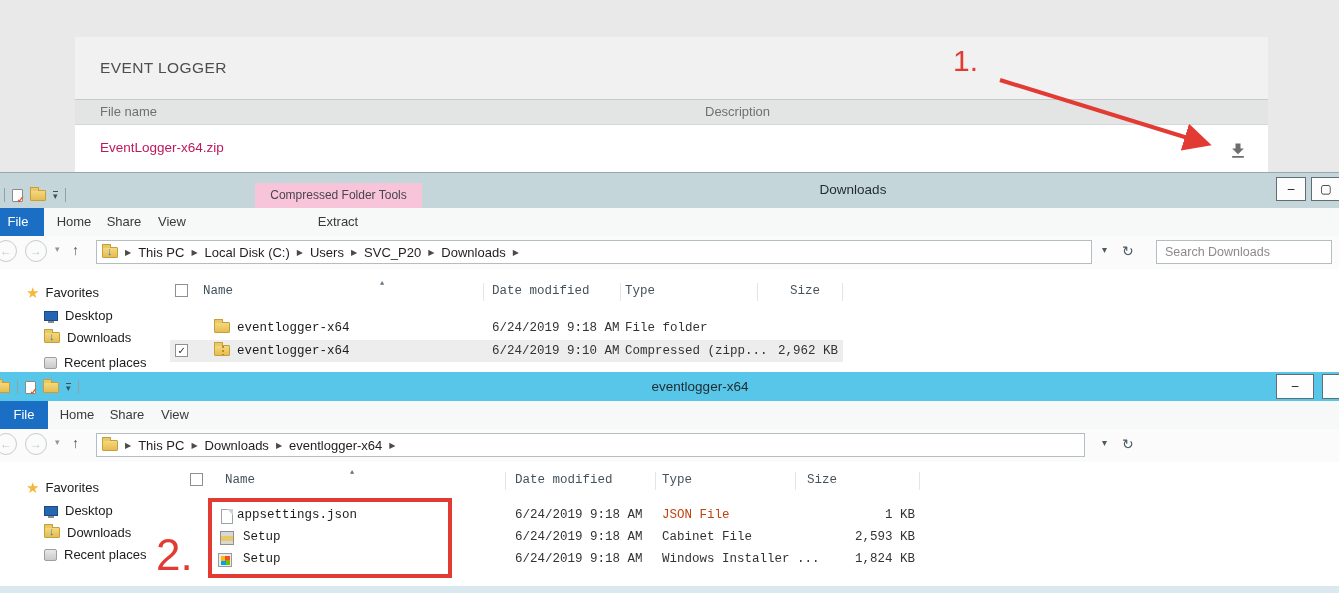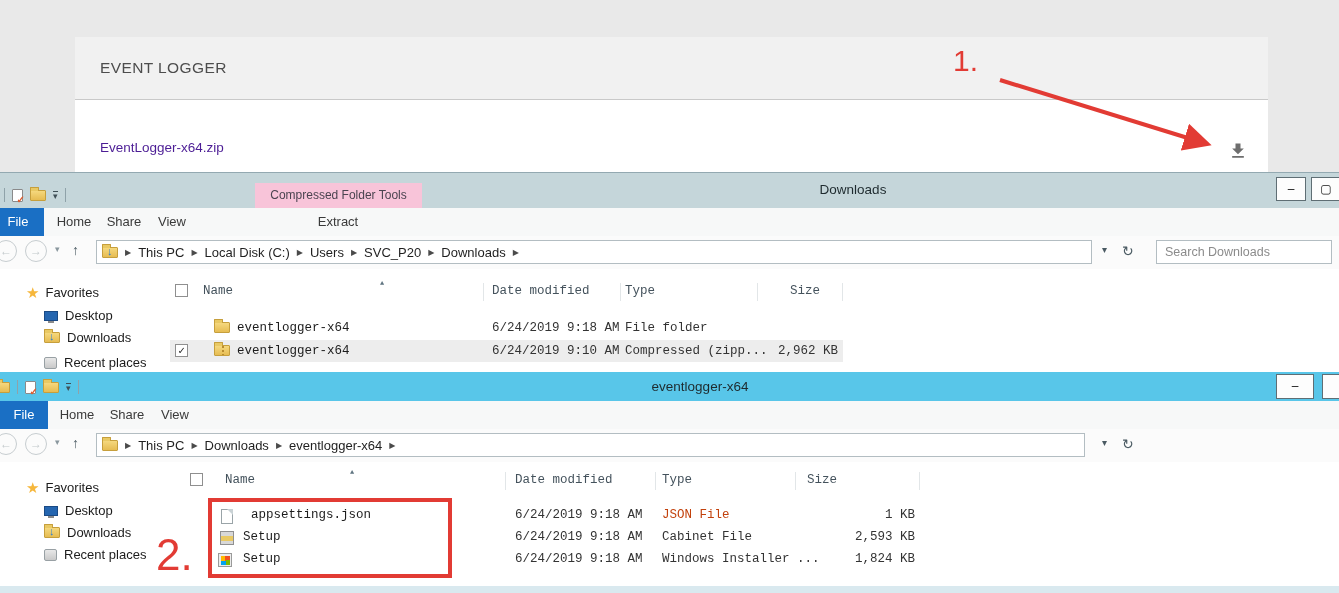--- a/index.html
+++ b/index.html
@@ -8,21 +8,21 @@
            box-shadow: inset 0 0 0 2px #c6d0d4; }
 
   
   .webpage { position:absolute; left:0; top:0; width:1339px; height:172px; background:#e9e9e9; }
   .card { position:absolute; left:75px; top:37px; width:1193px; height:135px; background:#fff; }
   .card-header { position:absolute; left:0; top:0; width:100%; height:63px; background:#f1f1f1; border-bottom:1px solid #c9c9c9; }
   .card-title { position:absolute; left:25px; top:22px; font-size:15.5px; color:#4d4d4d; letter-spacing:.4px; }
   .tbl-head { position:absolute; left:0; top:63px; width:100%; height:25px; background:#e3e4e4; border-bottom:1px solid #d6d6d6; }
   .tbl-head span, .tbl-row span { position:absolute; top:4px; font-size:13px; color:#707070; }
   .tbl-row { position:absolute; left:0; top:88px; width:100%; height:47px; background:#fff; }
-  .tbl-row span { top:15px; font-size:13.5px; color:#4c1d95; }
+  .tbl-row span { top:15px; font-size:13.5px; color:#be185d; }
   .cell-file { left:25px; }
   .cell-desc { left:630px; }
   .dl-icon { position:absolute; left:1153px; top:16px; width:20px; height:20px; cursor:pointer; }
   .anno-num { position:absolute; color:#e23b34; font-weight:500; }
   .anno-1 { left:953px; top:44px; font-size:30px; }
   .anno-arrow { position:absolute; left:0; top:0; pointer-events:none; }
 
   
   .win { position:absolute; left:0; width:1339px; overflow:hidden; background:#fff; }
   .titlebar { position:absolute; left:0; top:0; width:100%; }
@@ -108,20 +108,24 @@
 </head>
 <body>
 
 <div class="stage">
 
   <section class="webpage">
     <div class="card">
       <div class="card-header">
         <div class="card-title">EVENT LOGGER</div>
       </div>
+      <div class="tbl-head">
+        <span class="cell-file">File name</span>
+        <span class="cell-desc">Description</span>
+      </div>
       <div class="tbl-row">
         <span class="cell-file">EventLogger-x64.zip</span>
         <svg class="dl-icon" viewBox="0 0 24 24">
           <path d="M19 9h-4V3H9v6H5l7 7 7-7zM5 18v2h14v-2z" fill="#6e6e6e"></path>
         </svg>
       </div>
     </div>
     <div class="anno-num anno-1">1.</div>
     <svg class="anno-arrow" width="1339" height="172">
       <defs>
@@ -302,21 +306,21 @@
           <span class="hsep" style="left:320px;"></span>
           <span class="htxt" style="left:330px;">Date modified</span>
           <span class="hsep" style="left:470px;"></span>
           <span class="htxt" style="left:477px;">Type</span>
           <span class="hsep" style="left:610px;"></span>
           <span class="htxt" style="left:622px;">Size</span>
           <span class="hsep" style="left:734px;"></span>
         </div>
         <div class="lrow" style="left:0; top:34px; width:735px;">
           <span class="icon page-icon" style="left:36px;"></span>
-          <span class="c" style="left:66px;">appsettings.json</span>
+          <span class="c" style="left:52px;">appsettings.json</span>
           <span class="c" style="left:330px; color:#333;">6/24/2019 9:18 AM</span>
           <span class="c" style="left:477px; color:#c2410c;">JSON File</span>
           <span class="c size-cell" style="left:602px; width:128px; color:#333;">1 KB</span>
         </div>
         <div class="lrow" style="left:0; top:56px; width:735px;">
           <span class="icon cab-icon" style="left:35px;"></span>
           <span class="c" style="left:58px;">Setup</span>
           <span class="c" style="left:330px; color:#333;">6/24/2019 9:18 AM</span>
           <span class="c" style="left:477px; color:#333;">Cabinet File</span>
           <span class="c size-cell" style="left:602px; width:128px; color:#333;">2,593 KB</span>

